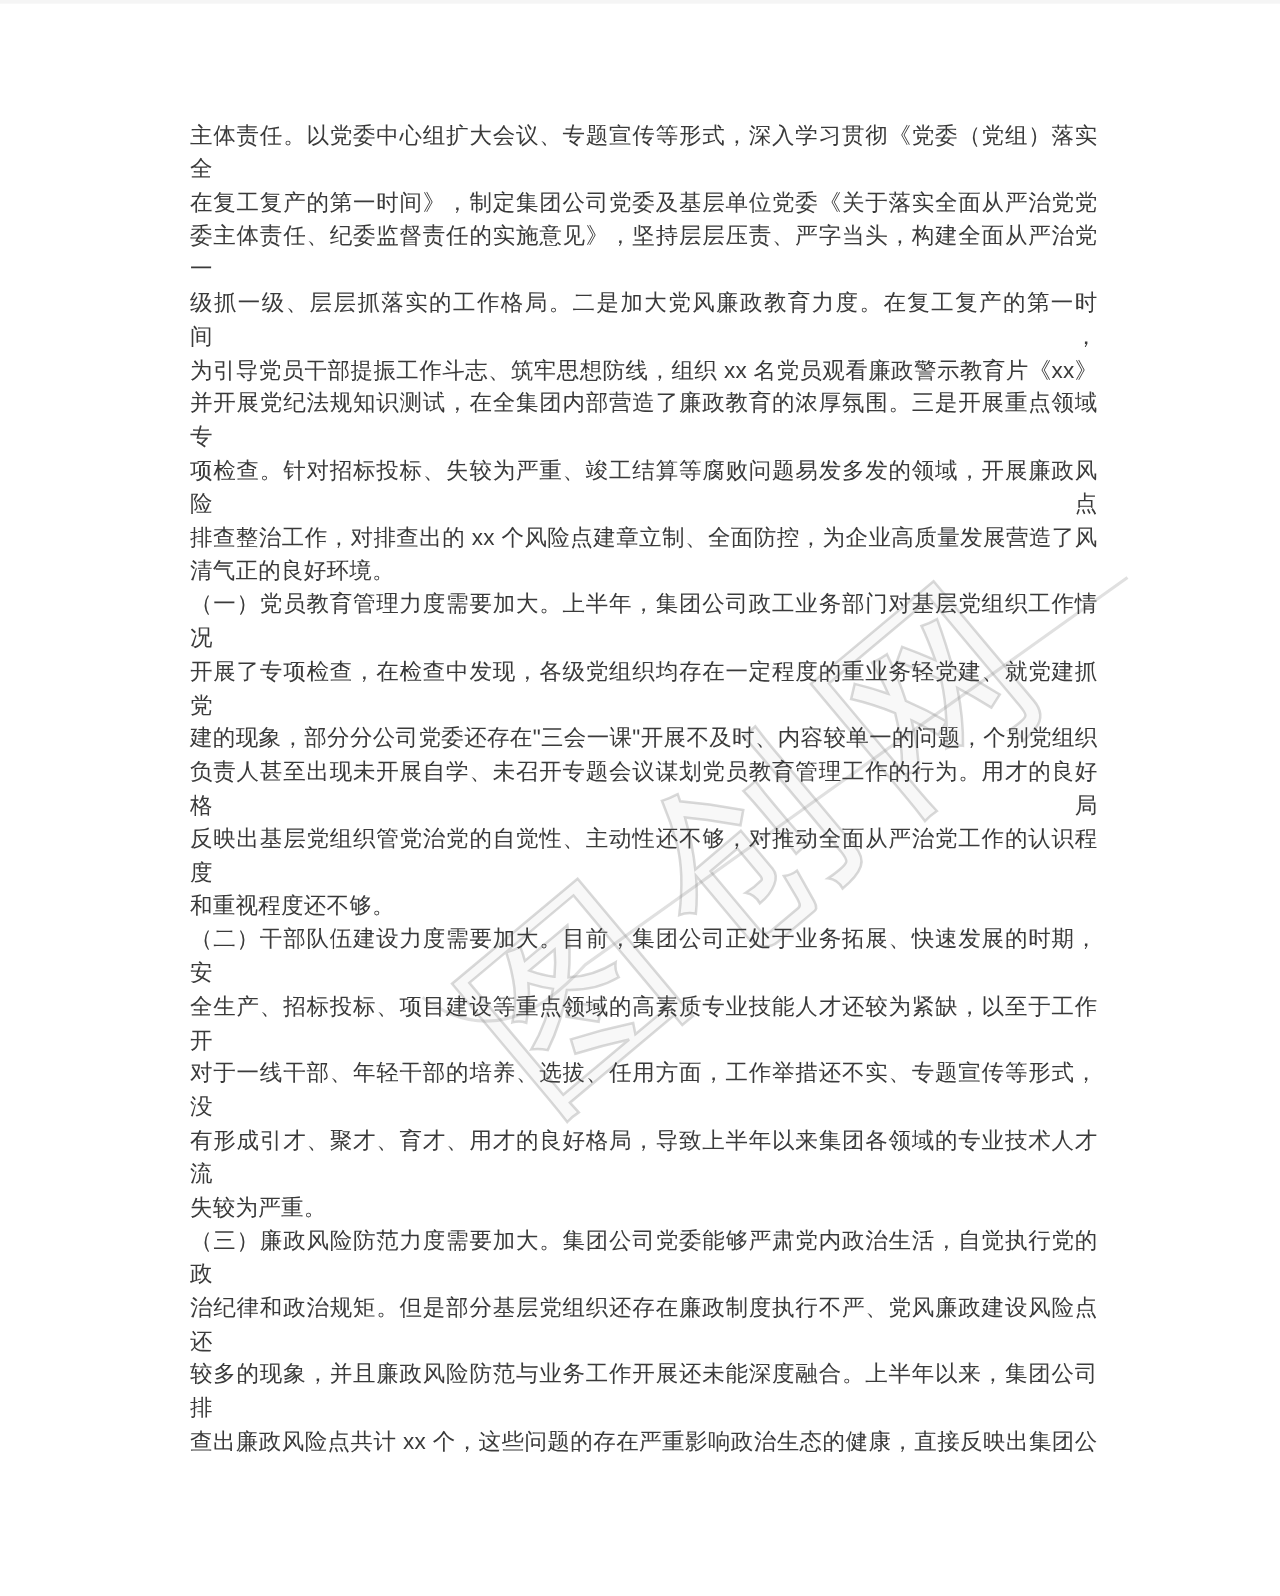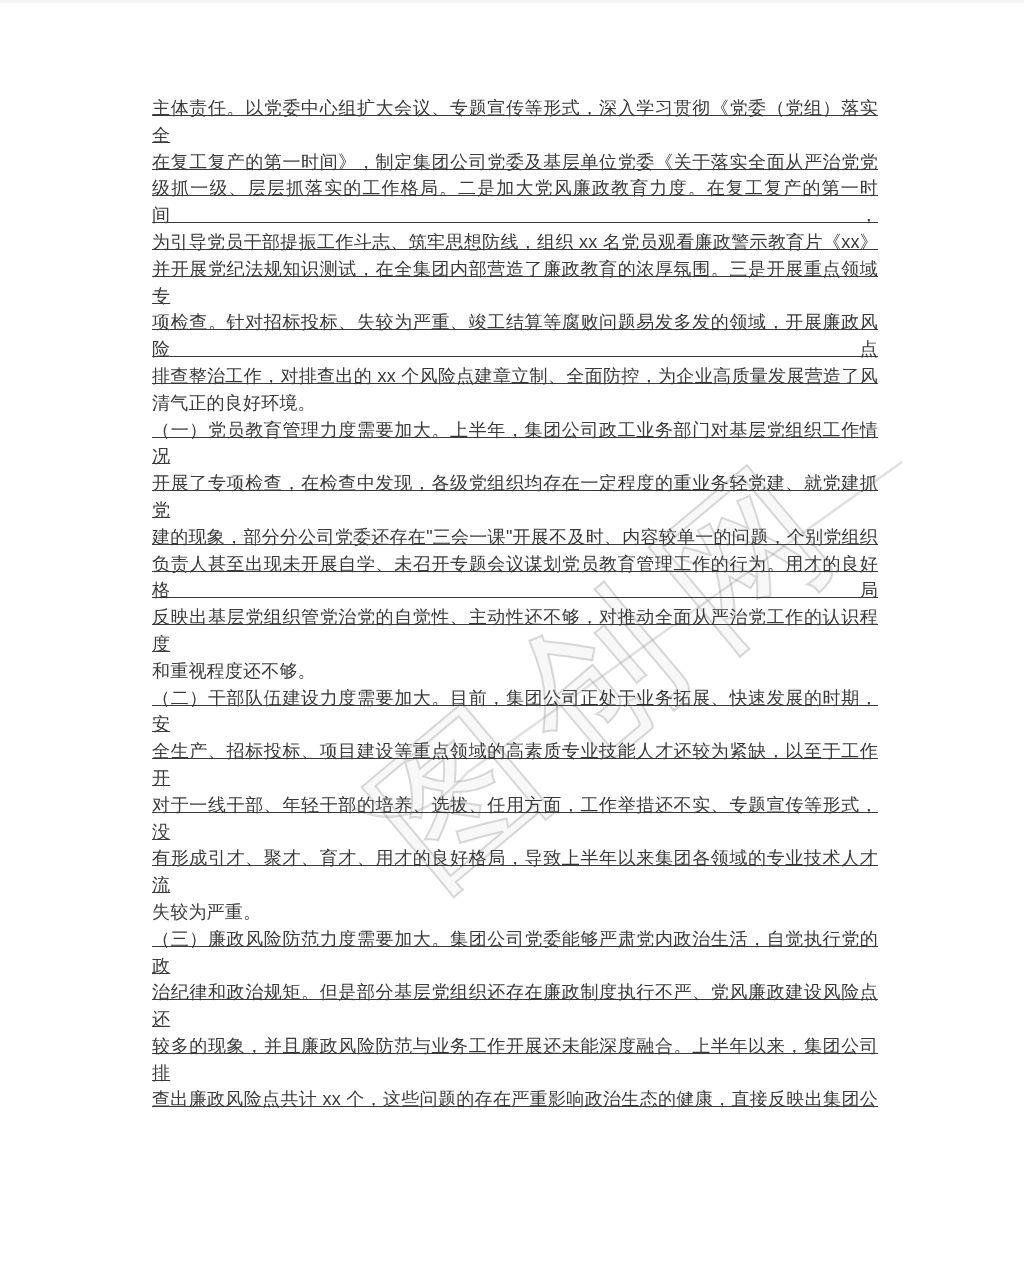--- a/index.html
+++ b/index.html
@@ -32,21 +32,20 @@
   }
   .line {
     white-space: nowrap;
     text-align: justify;
     text-align-last: left;
     letter-spacing: 0.2px;
   }
   .line.fill {
     white-space: normal;
     text-align-last: justify;
-    text-decoration: underline;
   }
   .watermark {
     position: absolute;
     left: 398px;
     top: 742px;
     z-index: 1;
     transform: rotate(-40deg);
     transform-origin: 0 50%;
     font-size: 160px;
     letter-spacing: 26px;
@@ -71,20 +70,21 @@
 
   <svg class="swoosh" width="1024" height="1277" viewBox="0 0 1024 1277">
     <path d="M 338 798 Q 402 846 468 772 L 902 462" stroke="#c6c6c6" stroke-width="2.5" fill="none" opacity="0.55"></path>
   </svg>
 
   <div class="watermark">图创网</div>
 
   <div class="doc-body">
       <div class="line fill">主体责任。以党委中心组扩大会议、专题宣传等形式，深入学习贯彻《党委（党组）落实全</div>
       <div class="line fill">在复工复产的第一时间》，制定集团公司党委及基层单位党委《关于落实全面从严治党党</div>
+      <div class="line fill">委主体责任、纪委监督责任的实施意见》，坚持层层压责、严字当头，构建全面从严治党一</div>
       <div class="line fill">级抓一级、层层抓落实的工作格局。二是加大党风廉政教育力度。在复工复产的第一时间，</div>
       <div class="line fill">为引导党员干部提振工作斗志、筑牢思想防线，组织 xx 名党员观看廉政警示教育片《xx》</div>
       <div class="line fill">并开展党纪法规知识测试，在全集团内部营造了廉政教育的浓厚氛围。三是开展重点领域专</div>
       <div class="line fill">项检查。针对招标投标、失较为严重、竣工结算等腐败问题易发多发的领域，开展廉政风险点</div>
       <div class="line fill">排查整治工作，对排查出的 xx 个风险点建章立制、全面防控，为企业高质量发展营造了风</div>
       <div class="line">清气正的良好环境。</div>
       <div class="line fill">（一）党员教育管理力度需要加大。上半年，集团公司政工业务部门对基层党组织工作情况</div>
       <div class="line fill">开展了专项检查，在检查中发现，各级党组织均存在一定程度的重业务轻党建、就党建抓党</div>
       <div class="line fill">建的现象，部分分公司党委还存在"三会一课"开展不及时、内容较单一的问题，个别党组织</div>
       <div class="line fill">负责人甚至出现未开展自学、未召开专题会议谋划党员教育管理工作的行为。用才的良好格局</div>

